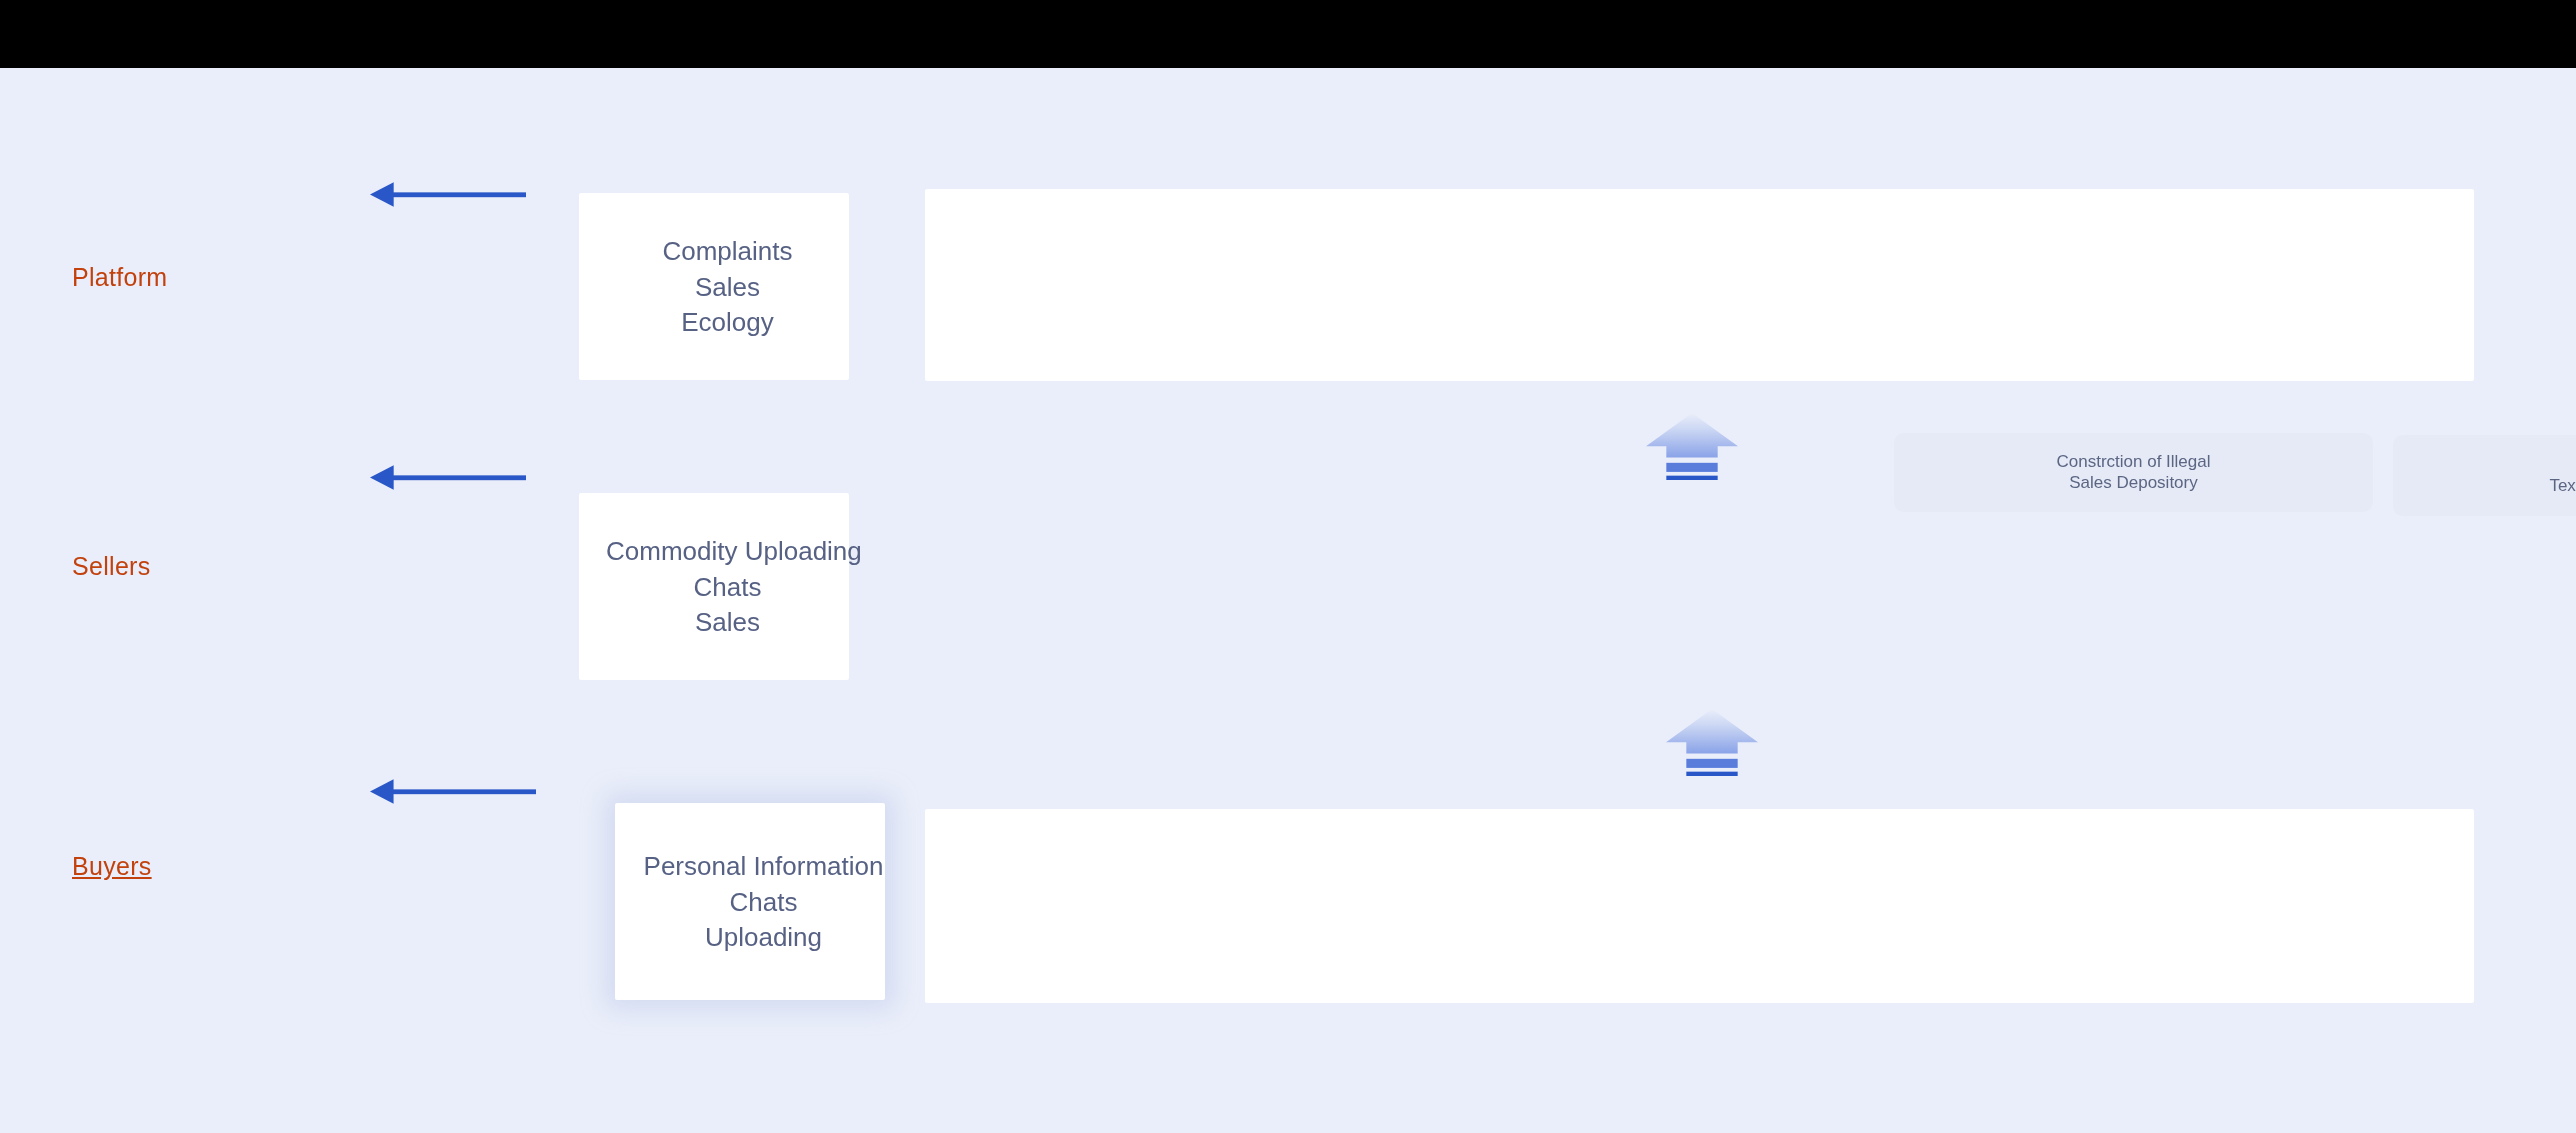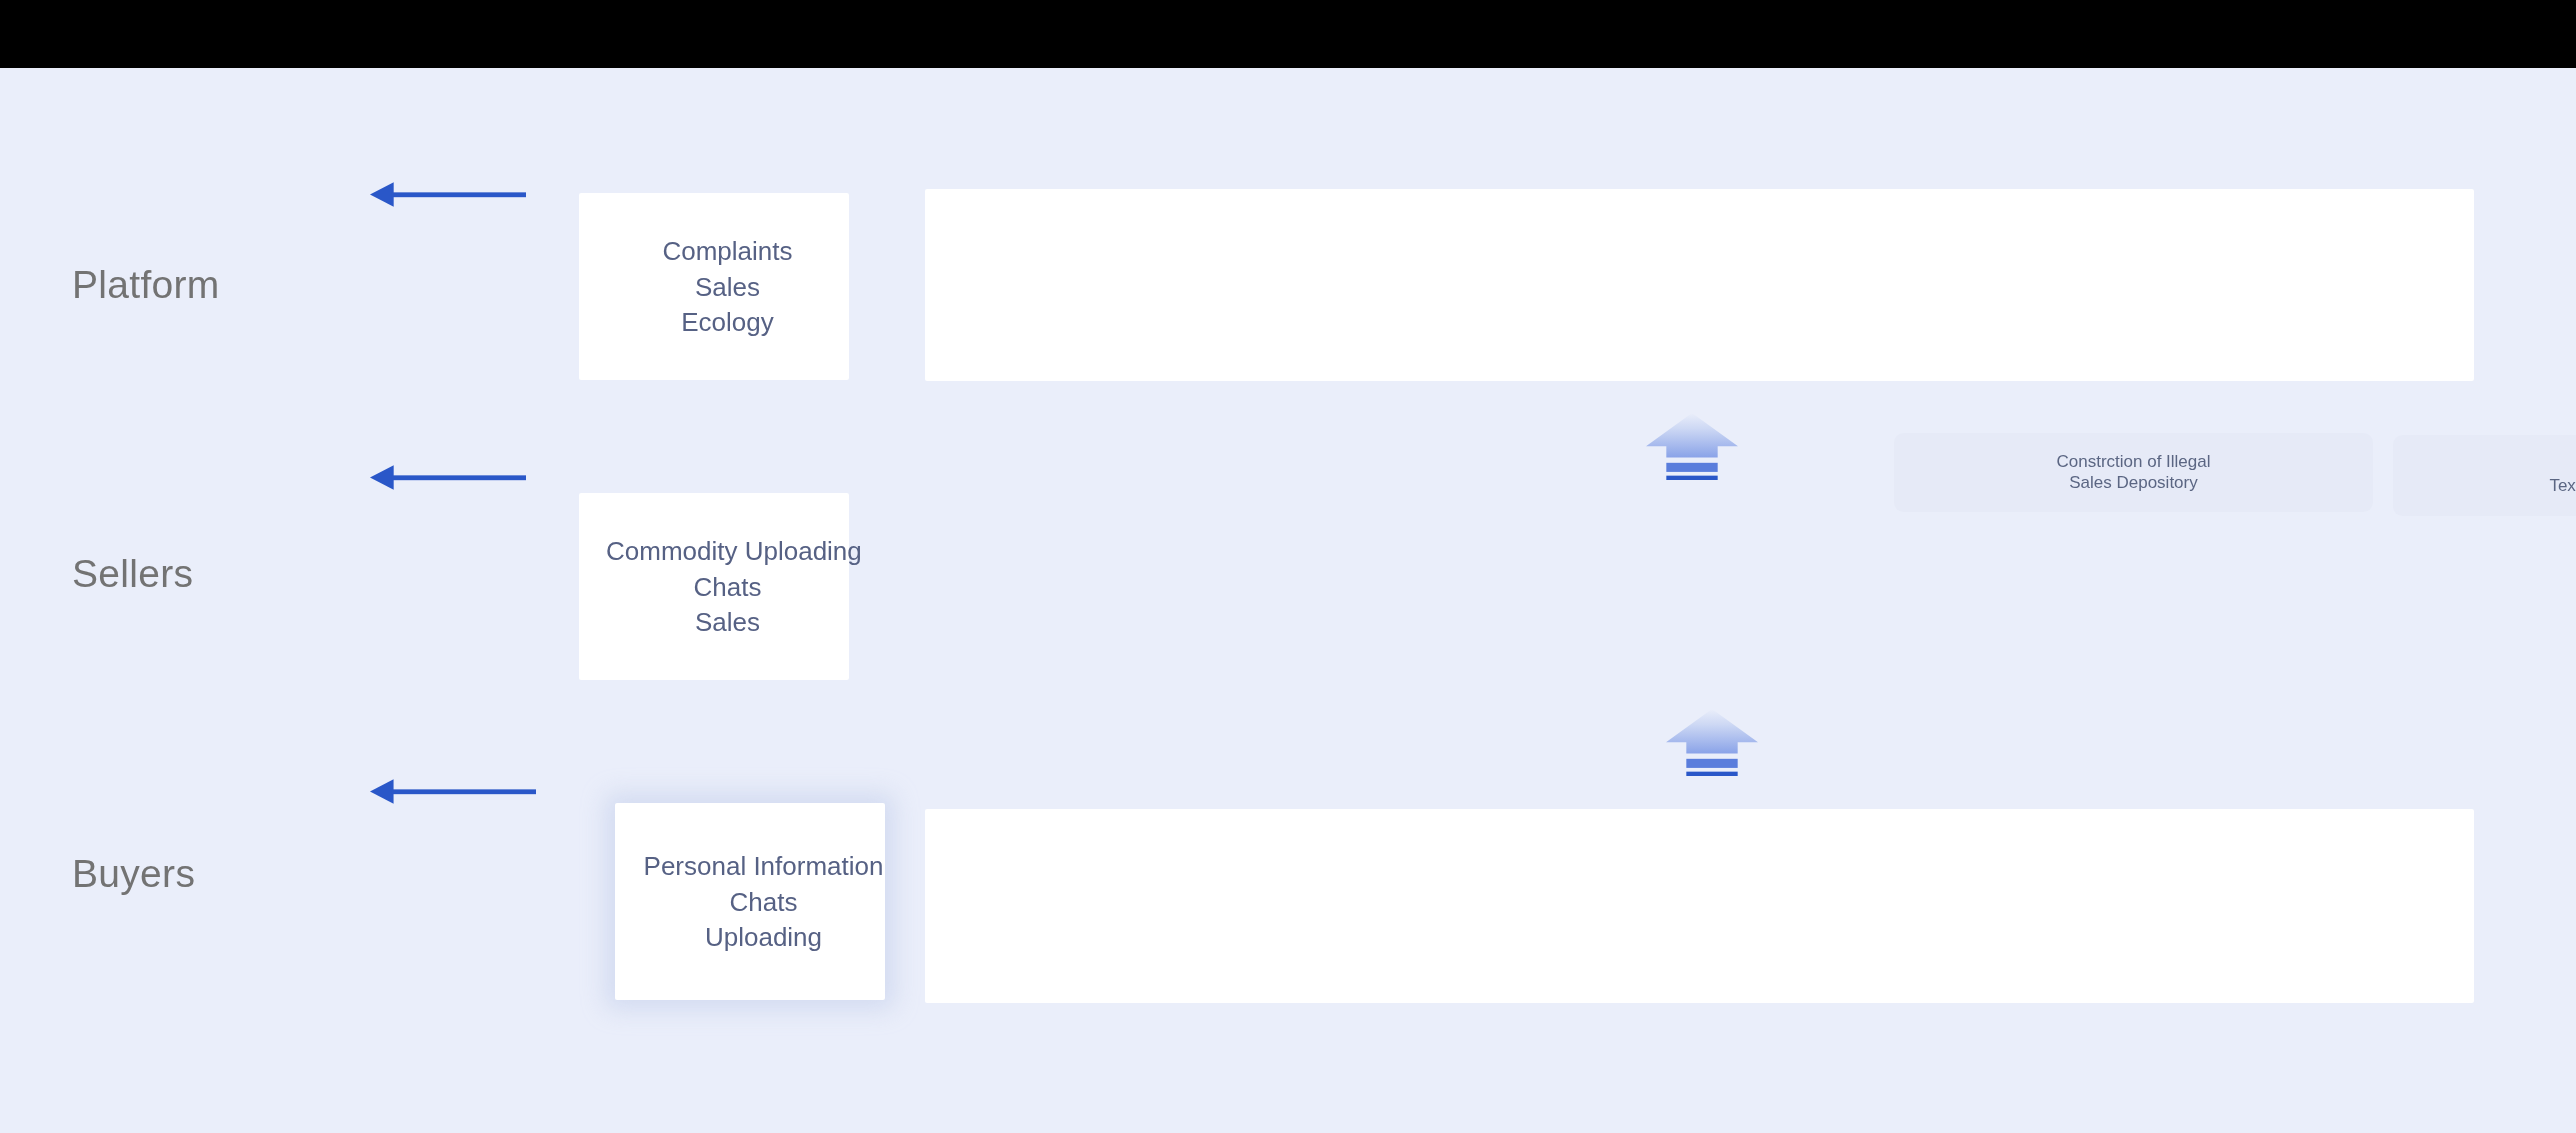--- a/index.html
+++ b/index.html
@@ -9,22 +9,22 @@
     background:#ffffff;
     font-family:"Liberation Sans", sans-serif;
     overflow:hidden;
   }
   .stage{position:relative;width:2576px;height:1133px;background:#eaeefa;overflow:hidden;}
   .topbar{position:absolute;left:0;top:0;width:2576px;height:68px;background:#000000;}
 
   
   .row-label{
     position:absolute;
-    font-size:39px;
-    color:#737373;
+    font-size:25px;
+    color:#c2410c;
     font-weight:400;
     letter-spacing:0.3px;
     white-space:nowrap;
     line-height:1;
   }
 
   
   .left-arrow{position:absolute;}
   .left-arrow svg{display:block;}
 
@@ -161,21 +161,21 @@
     </svg>
   </div>
 
   <div class="left-arrow" style="left:370px;top:778px;">
     <svg width="166" height="27" viewBox="0 0 310 50">
       <path d="M0 25 L44 2 L44 48 Z" fill="#2a57c8"></path>
       <rect x="40" y="21" width="270" height="9" fill="#2a57c8"></rect>
     </svg>
   </div>
 
-  <div class="row-label" style="left:72px;top:854px;">Buyers</div>
+  <div class="row-label" style="left:72px;top:854px;text-decoration:underline;">Buyers</div>
 
   <div class="tag-card shadowed" style="left:579px;top:803px;width:270px;height:197px;">
     <div class="tag-line">Personal Information</div>
     <div class="tag-line">Chats</div>
     <div class="tag-line">Uploading</div>
   </div>
 
   <div class="panel" style="left:925px;top:809px;width:1549px;height:194px;">
     
     

